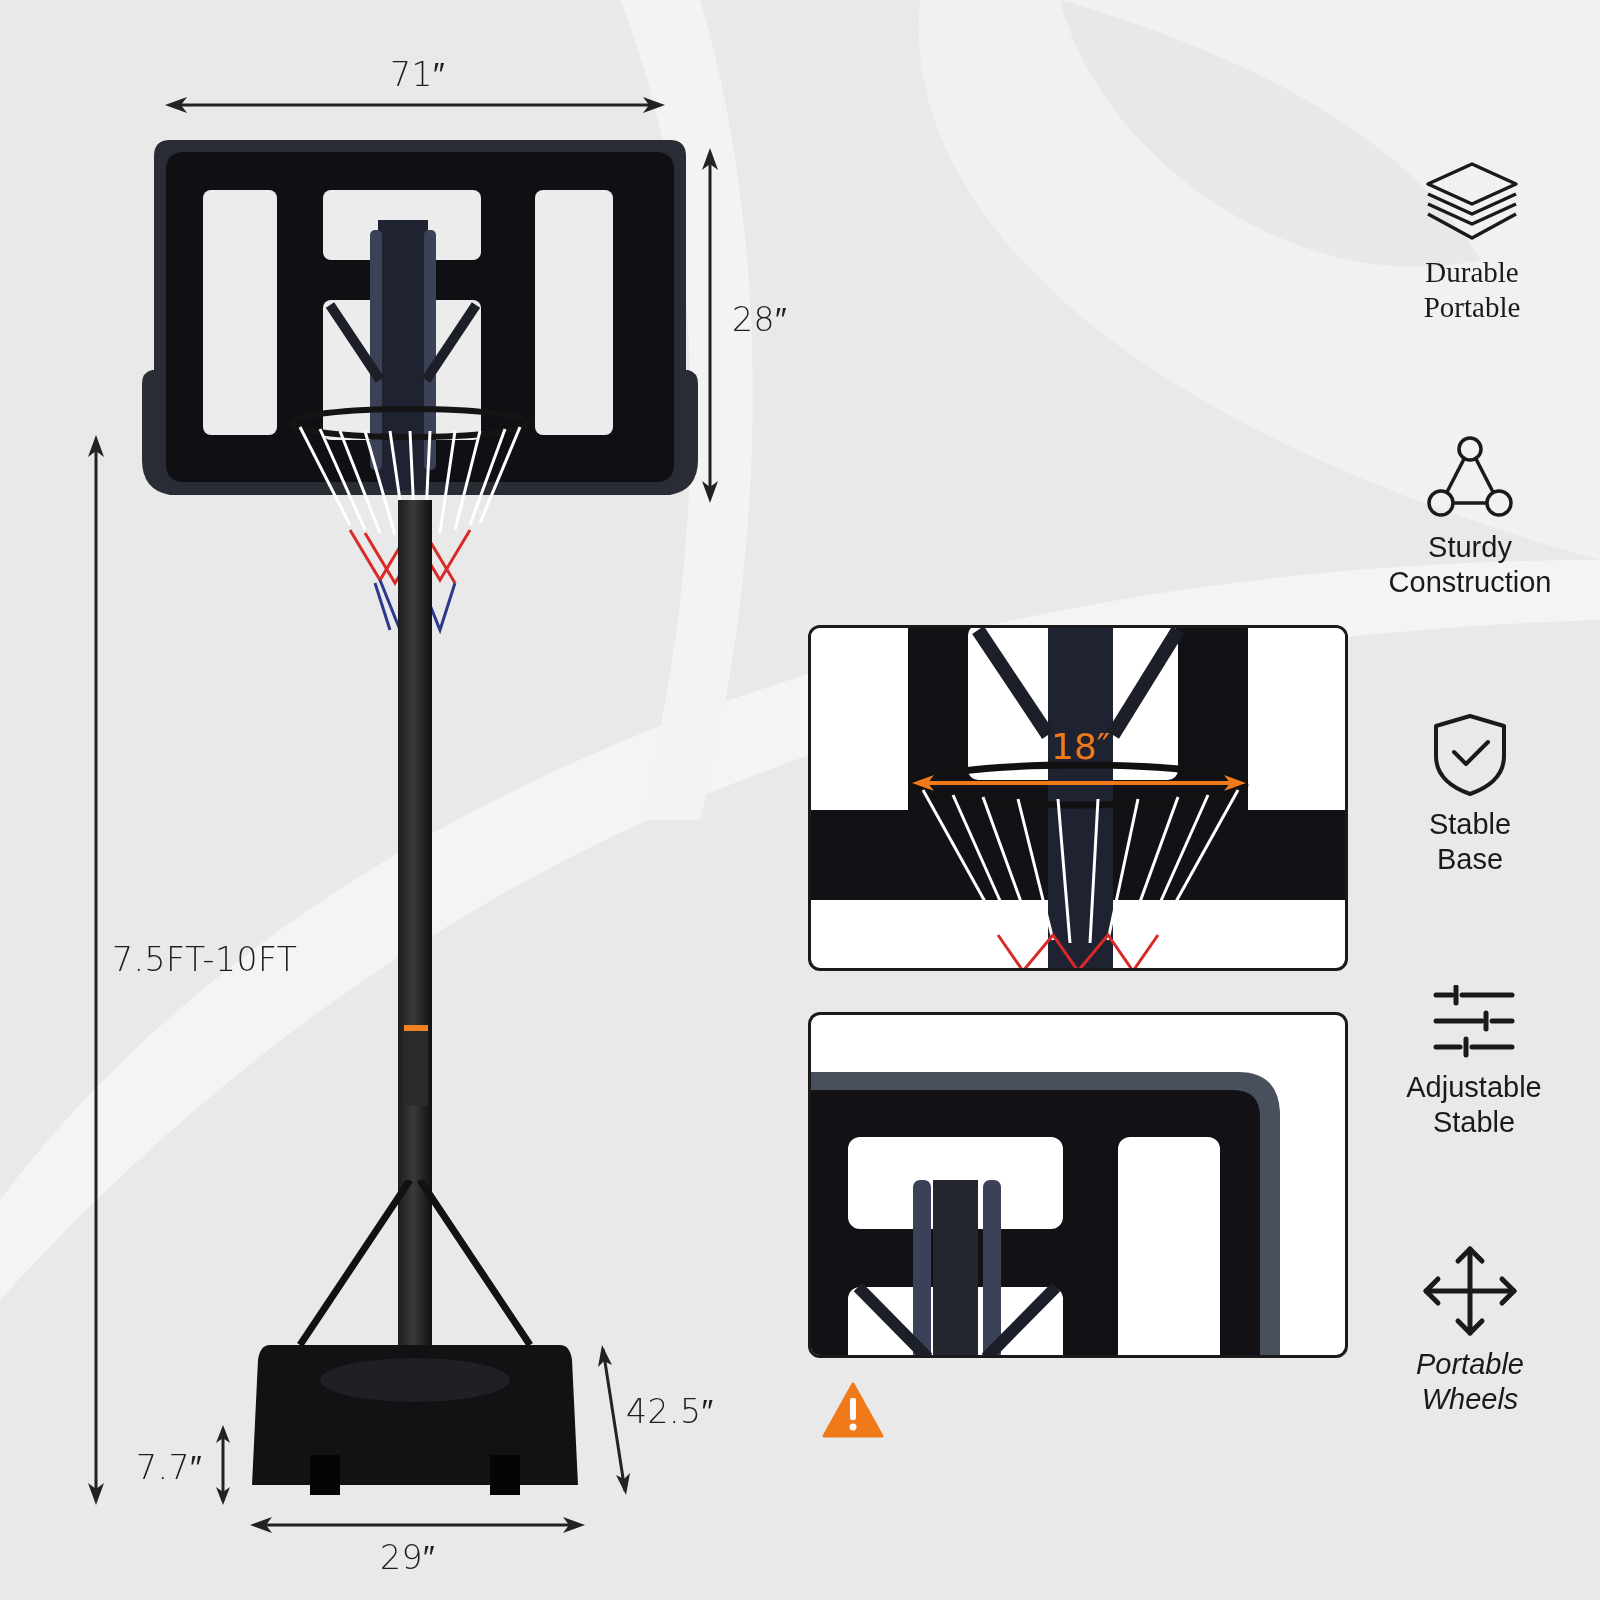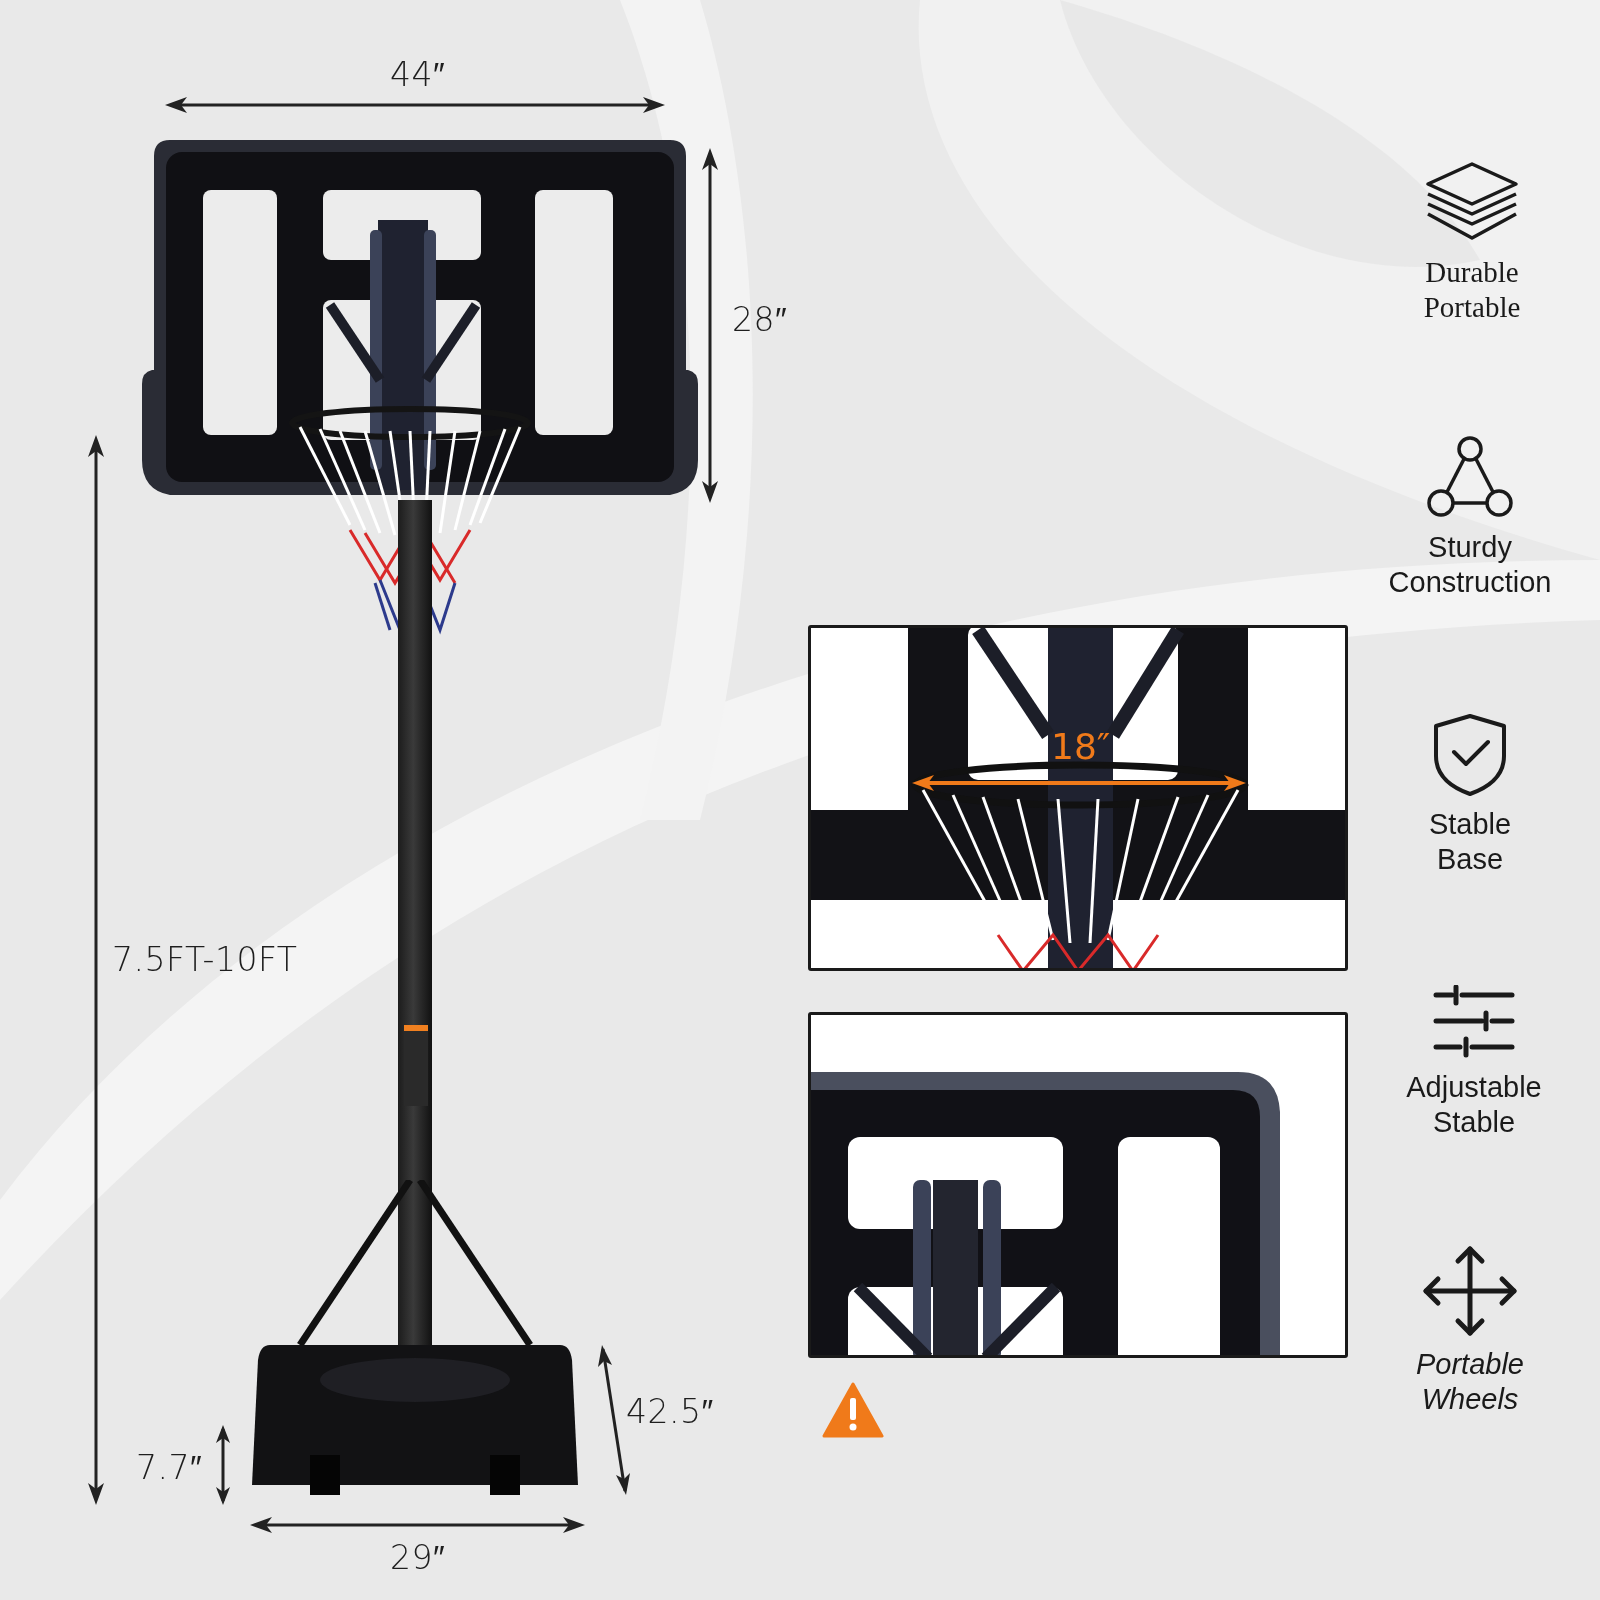--- a/index.html
+++ b/index.html
@@ -4,42 +4,42 @@
 <style>
   html, body { margin:0; padding:0; }
   body { width:1600px; height:1600px; position:relative; overflow:hidden;
          background:#e9e9e9; font-family:"Liberation Sans", sans-serif; color:#1b1b1b; }
   .bg-shape { position:absolute; }
   .abs { position:absolute; }
   .dim-label { position:absolute; font-family:"DejaVu Sans", sans-serif; font-size:33px; color:#1e1e1e; font-weight:300; letter-spacing:0.5px; }
   .feature { position:absolute; width:220px; text-align:center; }
   .feature .label { font-size:29px; line-height:35px; color:#1a1a1a; }
   .feature svg { display:block; margin:0 auto 10px auto; }
-  .detail-panel { position:absolute; left:808px; width:540px; border:3px solid #1a1a1a; border-radius:3px; background:#000000; overflow:hidden; box-sizing:border-box; }
+  .detail-panel { position:absolute; left:808px; width:540px; border:3px solid #1a1a1a; border-radius:12px; background:#000000; overflow:hidden; box-sizing:border-box; }
   .warning { position:absolute; left:822px; top:1382px; display:flex; align-items:center; }
   .warning .text { font-size:39px; color:#f07a1a; margin-left:18px; }
 </style>
 </head>
 <body>
 
 <svg class="bg-shape" width="1600" height="1600" style="left:0;top:0">
   <path d="M0 1200 C 300 800, 900 560, 1600 560 L1600 620 C 900 640, 400 860, 0 1300 Z" fill="#f4f4f4"></path>
   <path d="M620 0 C 700 200, 720 500, 640 820 L700 820 C 780 500, 760 200, 700 0 Z" fill="#f3f3f3"></path>
   <path d="M920 0 C 900 200, 1100 420, 1600 560 L1600 0 Z" fill="#f1f1f1"></path>
   <path d="M1060 0 C 1100 160, 1300 300, 1480 260 C 1400 120, 1200 40, 1060 0 Z" fill="#e3e3e3" opacity="0.6"></path>
 </svg>
 
 <div>
 
   <svg class="abs" style="left:165px;top:95px" width="500" height="20">
     <line x1="6" y1="10" x2="494" y2="10" stroke="#222" stroke-width="3"></line>
     <path d="M0 10 L22 2 L16 10 L22 18 Z" fill="#222"></path>
     <path d="M500 10 L478 2 L484 10 L478 18 Z" fill="#222"></path>
   </svg>
-  <div class="dim-label" style="left:390px;top:55px">44″</div>
+  <div class="dim-label" style="left:390px;top:55px">71″</div>
 
   <svg class="abs" style="left:140px;top:140px" width="560" height="380">
     <path d="M22 0 H530 Q546 0 546 16 V230 H548 Q558 232 558 244 V320 Q558 350 530 355 H30 Q2 350 2 320 V244 Q2 232 12 230 H14 V16 Q14 0 30 0 Z" fill="#2a2c35"></path>
     <rect x="26" y="12" width="508" height="330" rx="16" fill="#101014"></rect>
     <rect x="63" y="50" width="74" height="245" rx="8" fill="#ececec"></rect>
     <rect x="395" y="50" width="78" height="245" rx="8" fill="#ececec"></rect>
     <rect x="183" y="50" width="158" height="70" rx="8" fill="#ececec"></rect>
     <rect x="183" y="160" width="158" height="140" rx="8" fill="#ececec"></rect>
 
     <rect x="238" y="80" width="50" height="270" fill="#1f2230"></rect>
@@ -115,21 +115,21 @@
     <path d="M7 0 L3 22 L9 16 L17 20 Z" fill="#222"></path>
     <path d="M31 150 L35 128 L29 134 L21 130 Z" fill="#222"></path>
   </svg>
   <div class="dim-label" style="left:626px;top:1392px">42.5″</div>
 
   <svg class="abs" style="left:250px;top:1515px" width="335" height="20">
     <line x1="6" y1="10" x2="329" y2="10" stroke="#222" stroke-width="3"></line>
     <path d="M0 10 L22 2 L16 10 L22 18 Z" fill="#222"></path>
     <path d="M335 10 L313 2 L319 10 L313 18 Z" fill="#222"></path>
   </svg>
-  <div class="dim-label" style="left:390px;top:1538px">29″</div>
+  <div class="dim-label" style="left:380px;top:1538px">29″</div>
 </div>
 
 <div class="detail-panel" style="top:625px;height:346px;">
   <svg width="540" height="346" style="position:absolute;left:-3px;top:-3px">
     <rect x="0" y="0" width="540" height="346" fill="#ffffff"></rect>
     <rect x="100" y="0" width="340" height="240" fill="#121216"></rect>
     <rect x="0" y="185" width="540" height="90" fill="#121216"></rect>
     <rect x="440" y="0" width="100" height="185" fill="#ffffff"></rect>
     <rect x="160" y="0" width="210" height="155" rx="10" fill="#ffffff"></rect>
     <rect x="0" y="0" width="100" height="185" fill="#ffffff"></rect>

